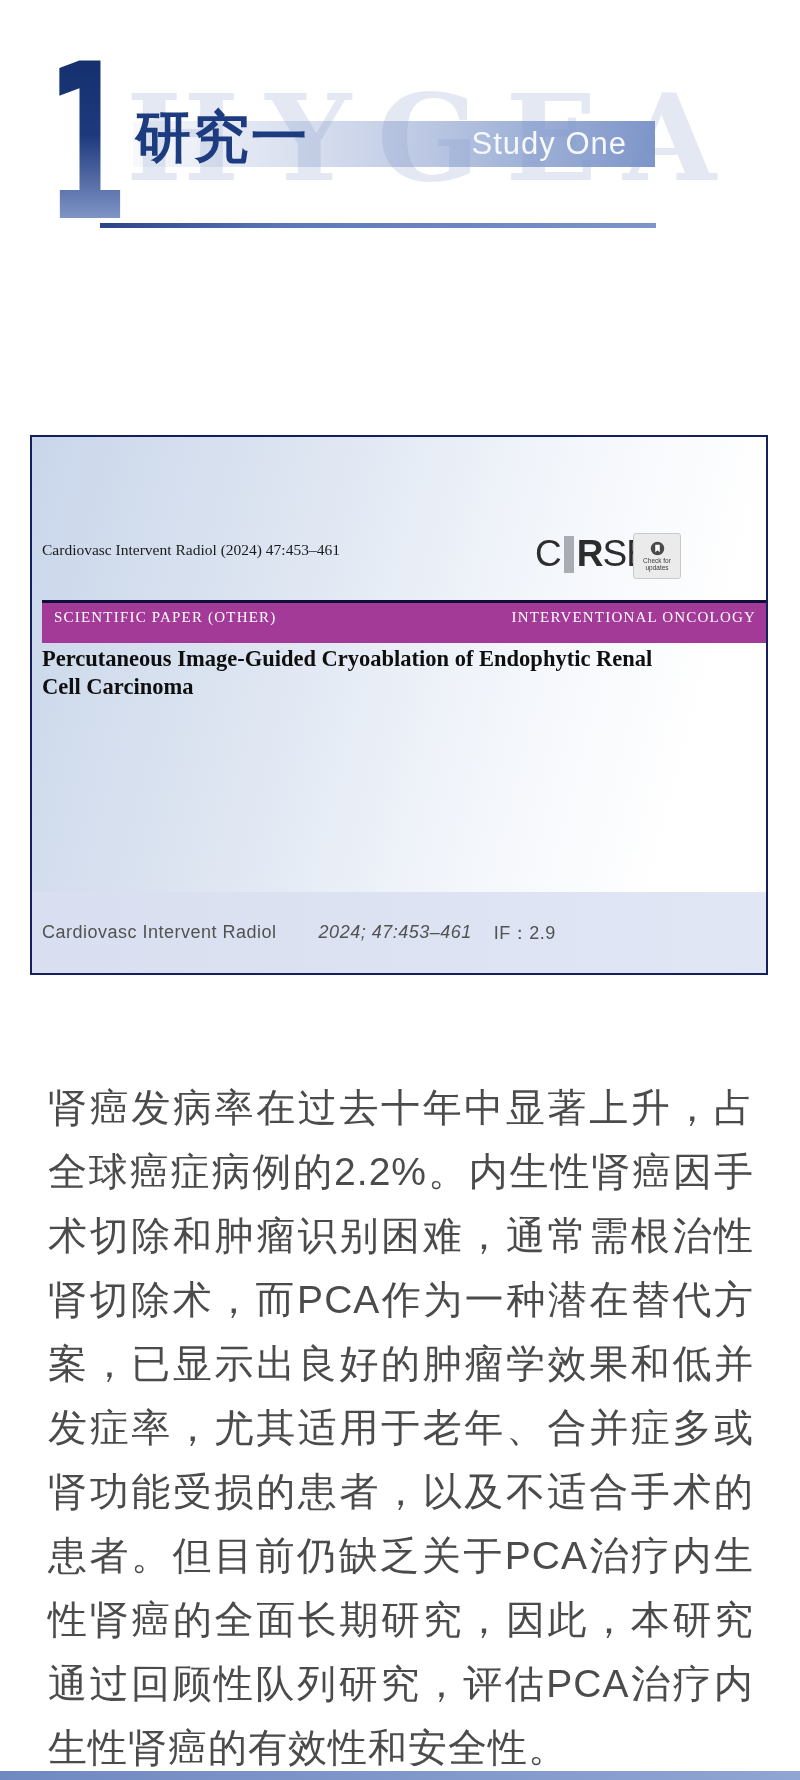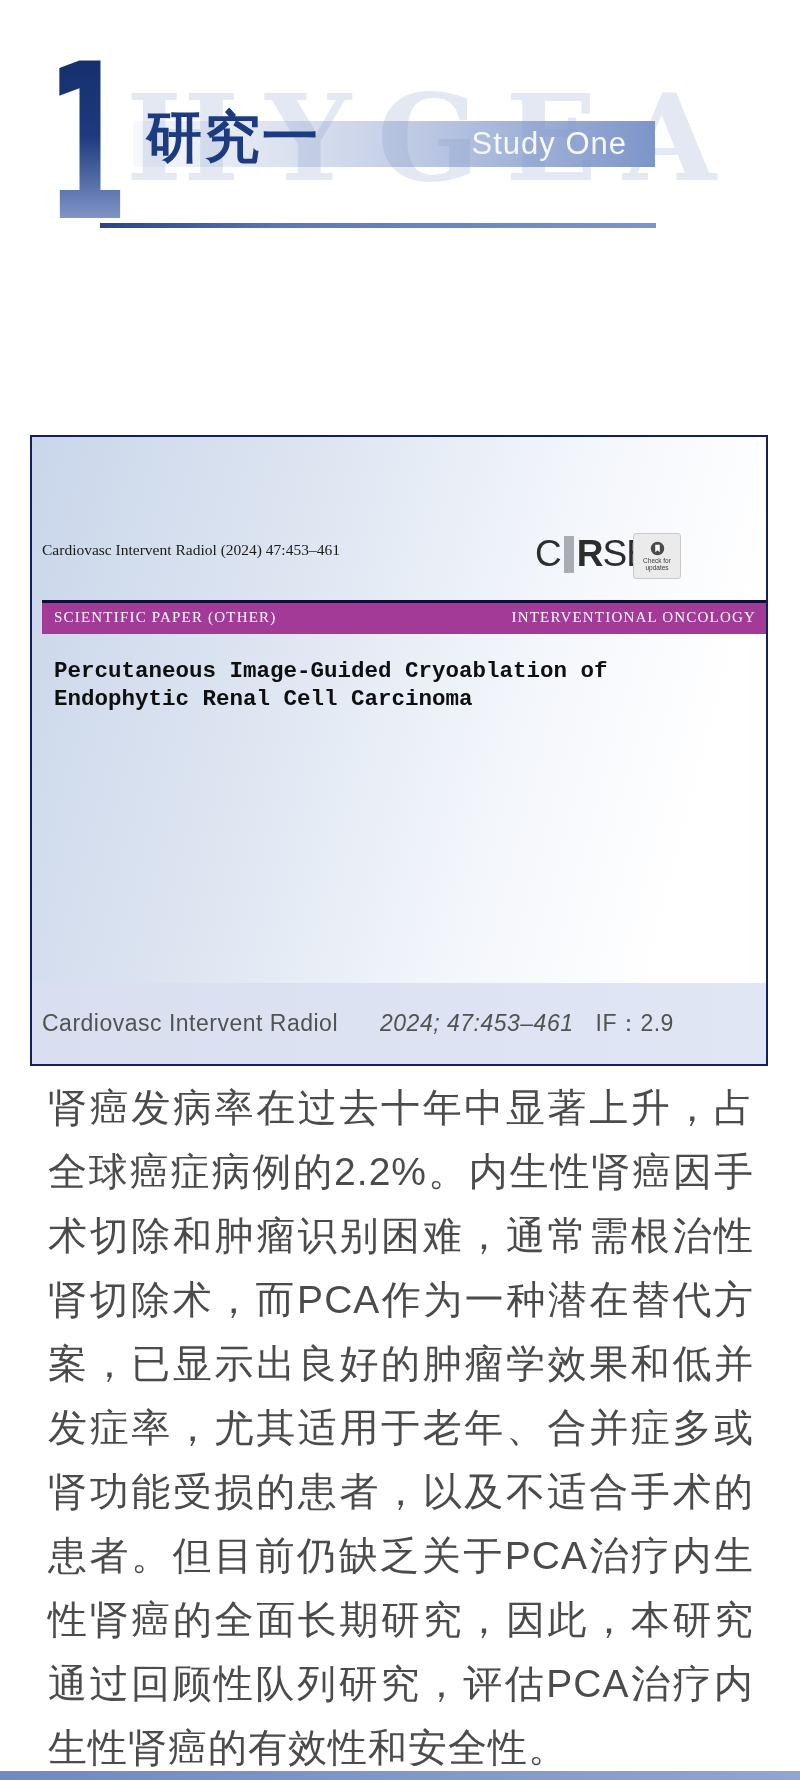--- a/index.html
+++ b/index.html
@@ -13,52 +13,52 @@
   .header-bar{position:absolute;left:133px;top:121px;width:522px;height:46px;z-index:1;
     background:linear-gradient(90deg,rgba(125,149,201,0.06) 0%,rgba(125,149,201,0.40) 45%,#7d95c9 100%);
     display:flex;align-items:center;justify-content:flex-end;}
   .study-one{font-size:31px;color:#f5f8fc;letter-spacing:1px;padding-right:28px;}
   .numeral{position:absolute;left:46px;top:60px;z-index:2;
     font-family:"DejaVu Sans",sans-serif;font-weight:bold;font-size:215px;line-height:0.78;
     transform:scaleX(0.55);transform-origin:left top;
     background:linear-gradient(180deg,#16306e 0%,#1e3a7d 45%,#8ba0d0 100%);
     -webkit-background-clip:text;background-clip:text;color:transparent;}
   .title-cn{position:absolute;left:135px;top:100px;z-index:3;
-    font-size:56px;font-weight:800;color:#1d3b7f;letter-spacing:2px;margin-left:11px;}
+    font-size:56px;font-weight:800;color:#1d3b7f;letter-spacing:2px;}
   .header-underline{position:absolute;left:100px;top:223px;width:556px;height:5px;z-index:1;
     background:linear-gradient(90deg,#2a4487 0%,#5d7ab8 35%,#7d95c9 100%);}
 
   
-  .card{position:absolute;left:30px;top:435px;width:738px;height:631px;
+  .card{position:absolute;left:30px;top:435px;width:738px;height:540px;
     border:2px solid #141f5e;box-sizing:border-box;
     background:linear-gradient(105deg,#c9d6ea 0%,#dce4f1 30%,#f3f6fb 62%,#ffffff 85%);}
   .citation{position:absolute;left:10px;top:100px;
     font-family:"Liberation Serif",serif;font-size:15.5px;line-height:25px;color:#1a1a1a;}
   .cirse{position:absolute;left:503px;top:96px;font-family:"Liberation Sans",sans-serif;
     font-size:37px;font-weight:400;color:#2d2d2d;letter-spacing:-1px;white-space:nowrap;}
   .cirse b{font-weight:700;}
   .cirse .ibar{display:inline-block;width:10px;height:37px;background:#a9adb3;
     vertical-align:-7px;margin:0 3px;}
   .check-badge{position:absolute;left:601px;top:96px;width:46px;height:44px;
     background:#ebebeb;border:1px solid #c9c9c9;border-radius:3px;
     display:flex;flex-direction:column;align-items:center;justify-content:center;gap:1px;
     cursor:pointer;}
   .check-badge .txt{font-size:6.5px;line-height:7px;text-align:center;color:#3a3a3a;}
   .banner{position:absolute;left:10px;top:163px;width:724px;height:28px;
     background:#a43a98;border-top:3px solid #0e0e38;box-sizing:content-box;
     display:flex;align-items:center;justify-content:space-between;
-    padding:0 10px 3px 12px;width:702px;
+    padding:0 10px 12px 12px;width:702px;
     font-family:"Liberation Serif",serif;font-size:15px;letter-spacing:1.2px;color:#ffffff;}
   .paper-title{position:absolute;left:10px;top:208px;width:640px;
-    font-family:Liberation Mono, monospace;font-weight:bold;font-size:22.5px;
-    line-height:28px;color:#0f0f0f;margin:12px;}
+    font-family:Liberation Serif, serif;font-weight:bold;font-size:22.5px;
+    line-height:28px;color:#0f0f0f;margin:0;}
   .card-footer{position:absolute;left:0;right:0;bottom:0;height:81px;
     background:linear-gradient(90deg,#d9dff0 0%,#e0e6f4 100%);
     display:flex;align-items:center;
-    font-size:23px;color:#525252;letter-spacing:0.5px;text-align:center;}
+    font-size:18px;color:#525252;letter-spacing:0.5px;text-align:center;}
   .card-footer .f-journal{margin-left:10px;}
   .card-footer .f-volume{margin-left:42px;font-style:italic;}
   .card-footer .f-if{margin-left:22px;}
 
   
   .paragraph{position:absolute;left:48px;top:1076px;width:706px;
     font-size:39px;line-height:64px;letter-spacing:1px;color:#4b4b4b;
     text-align:justify;text-justify:inter-ideograph;}
 
   

